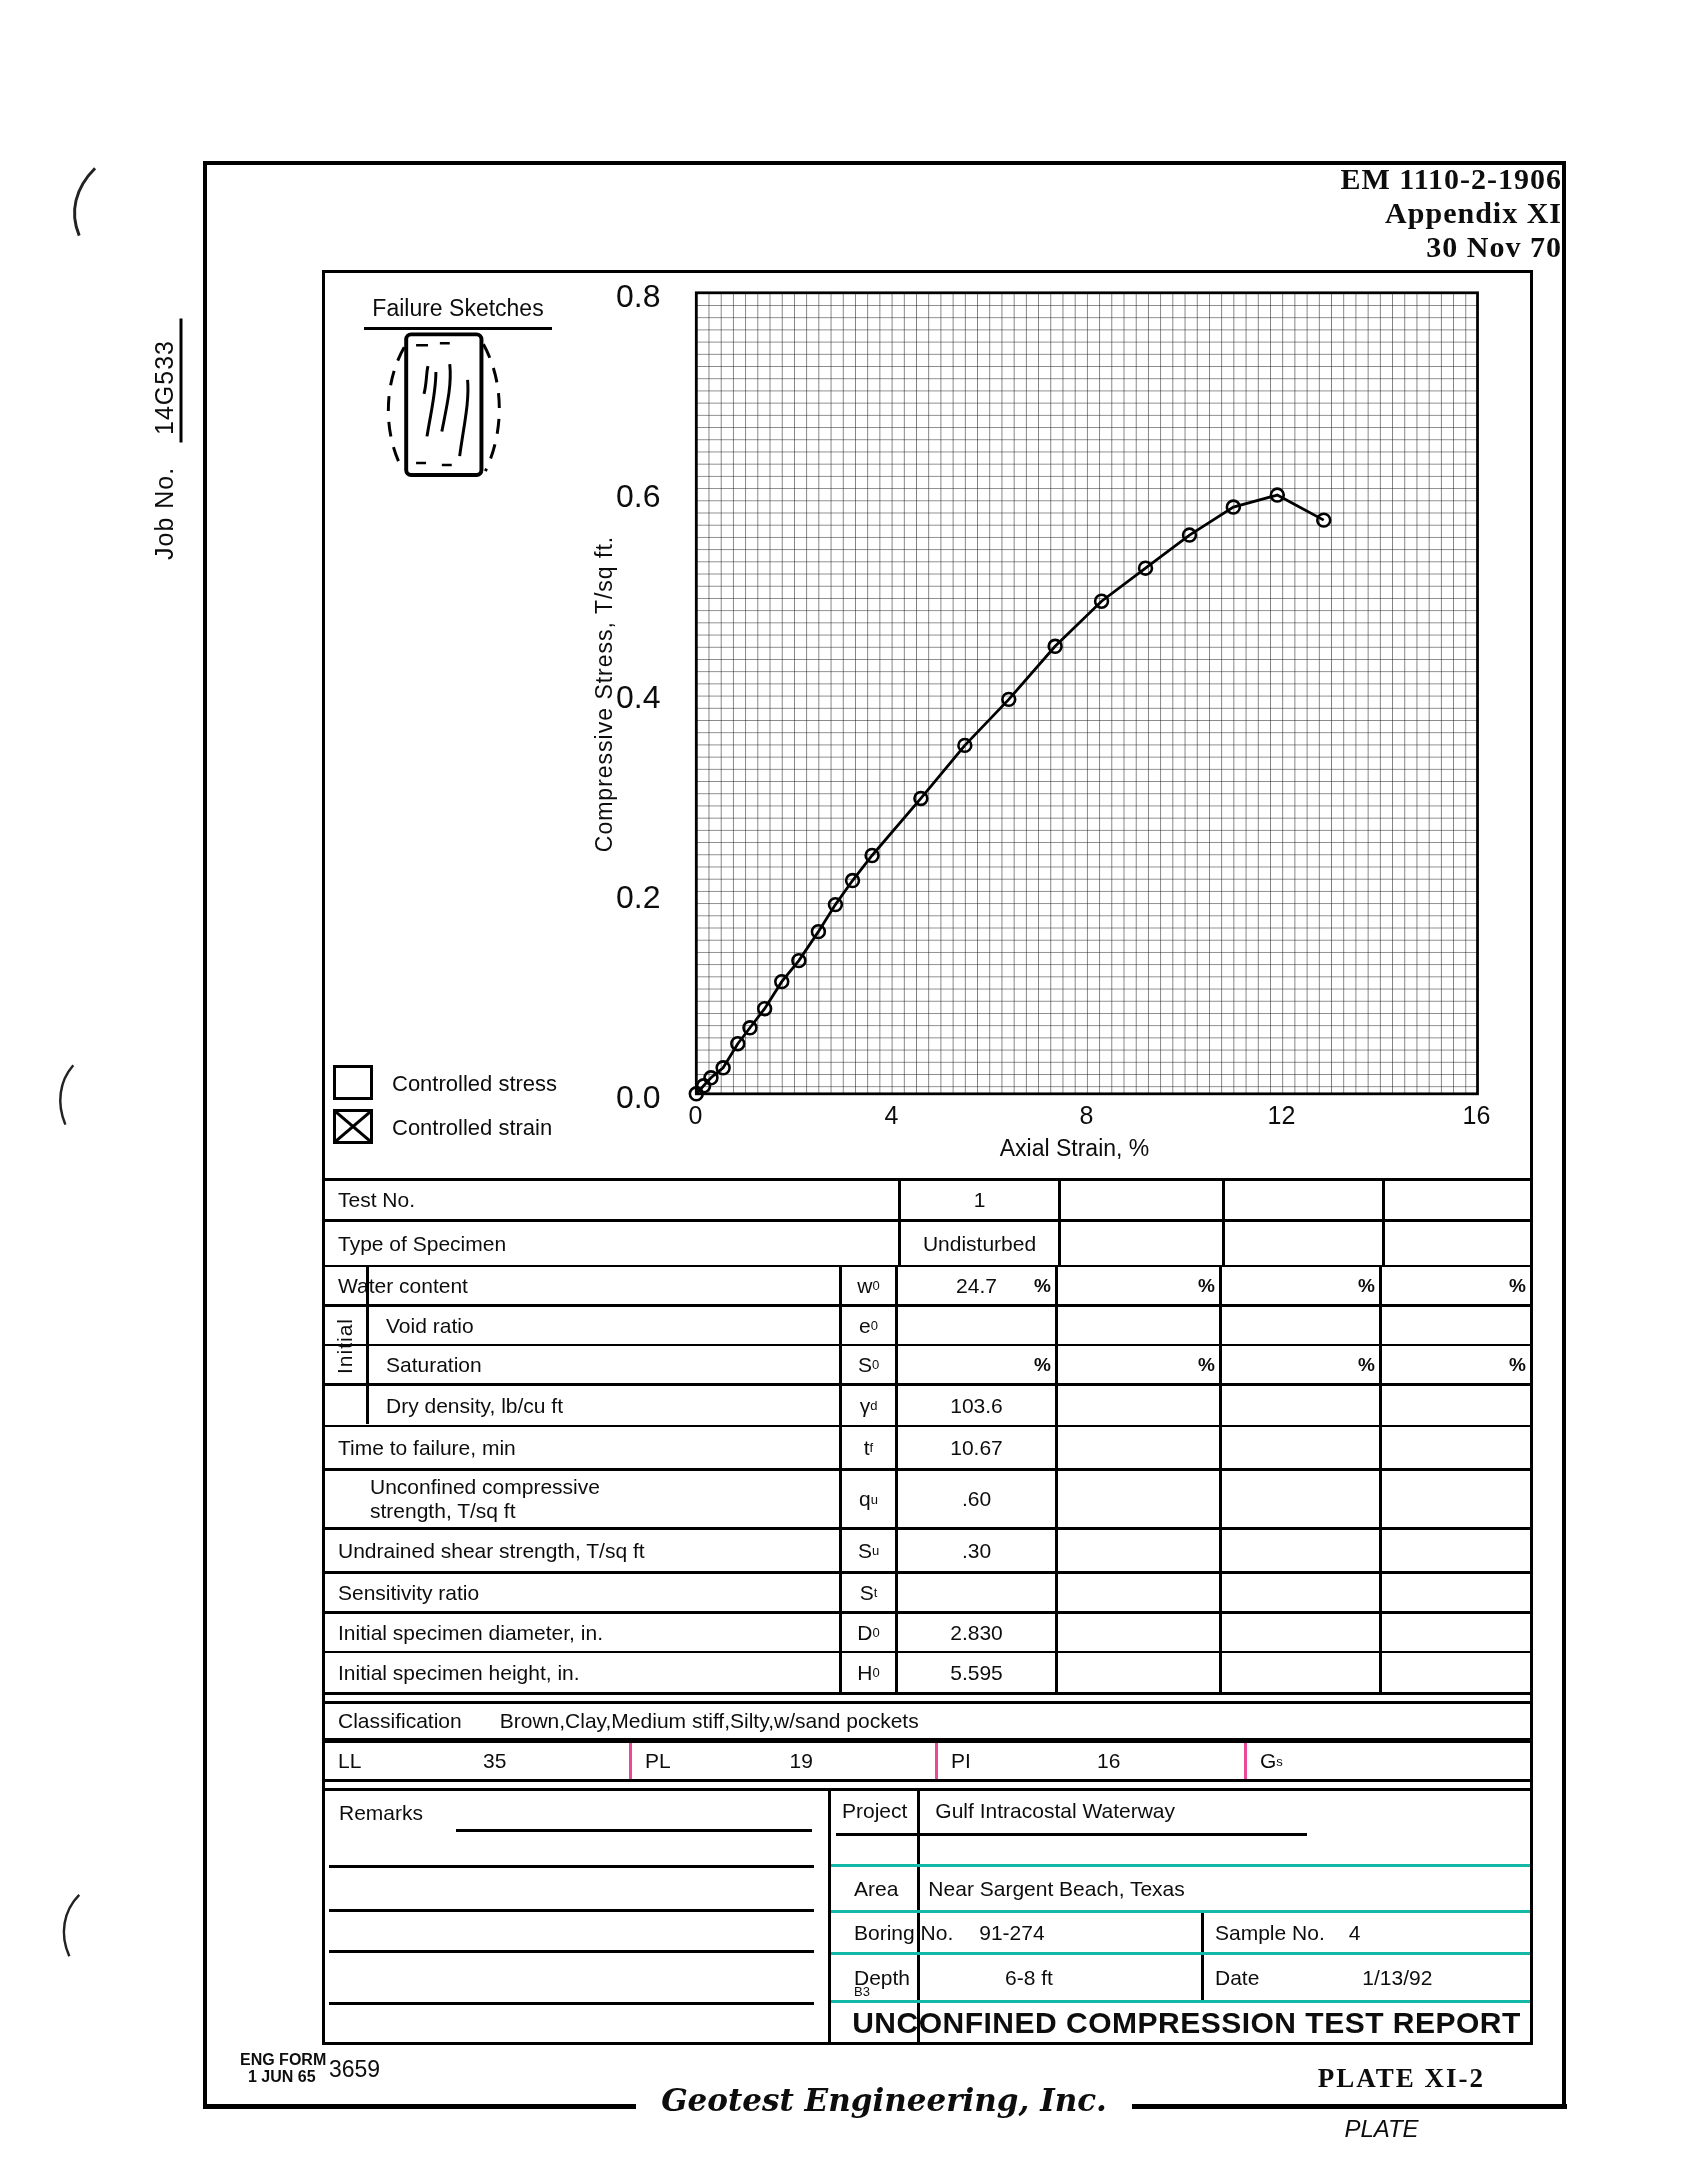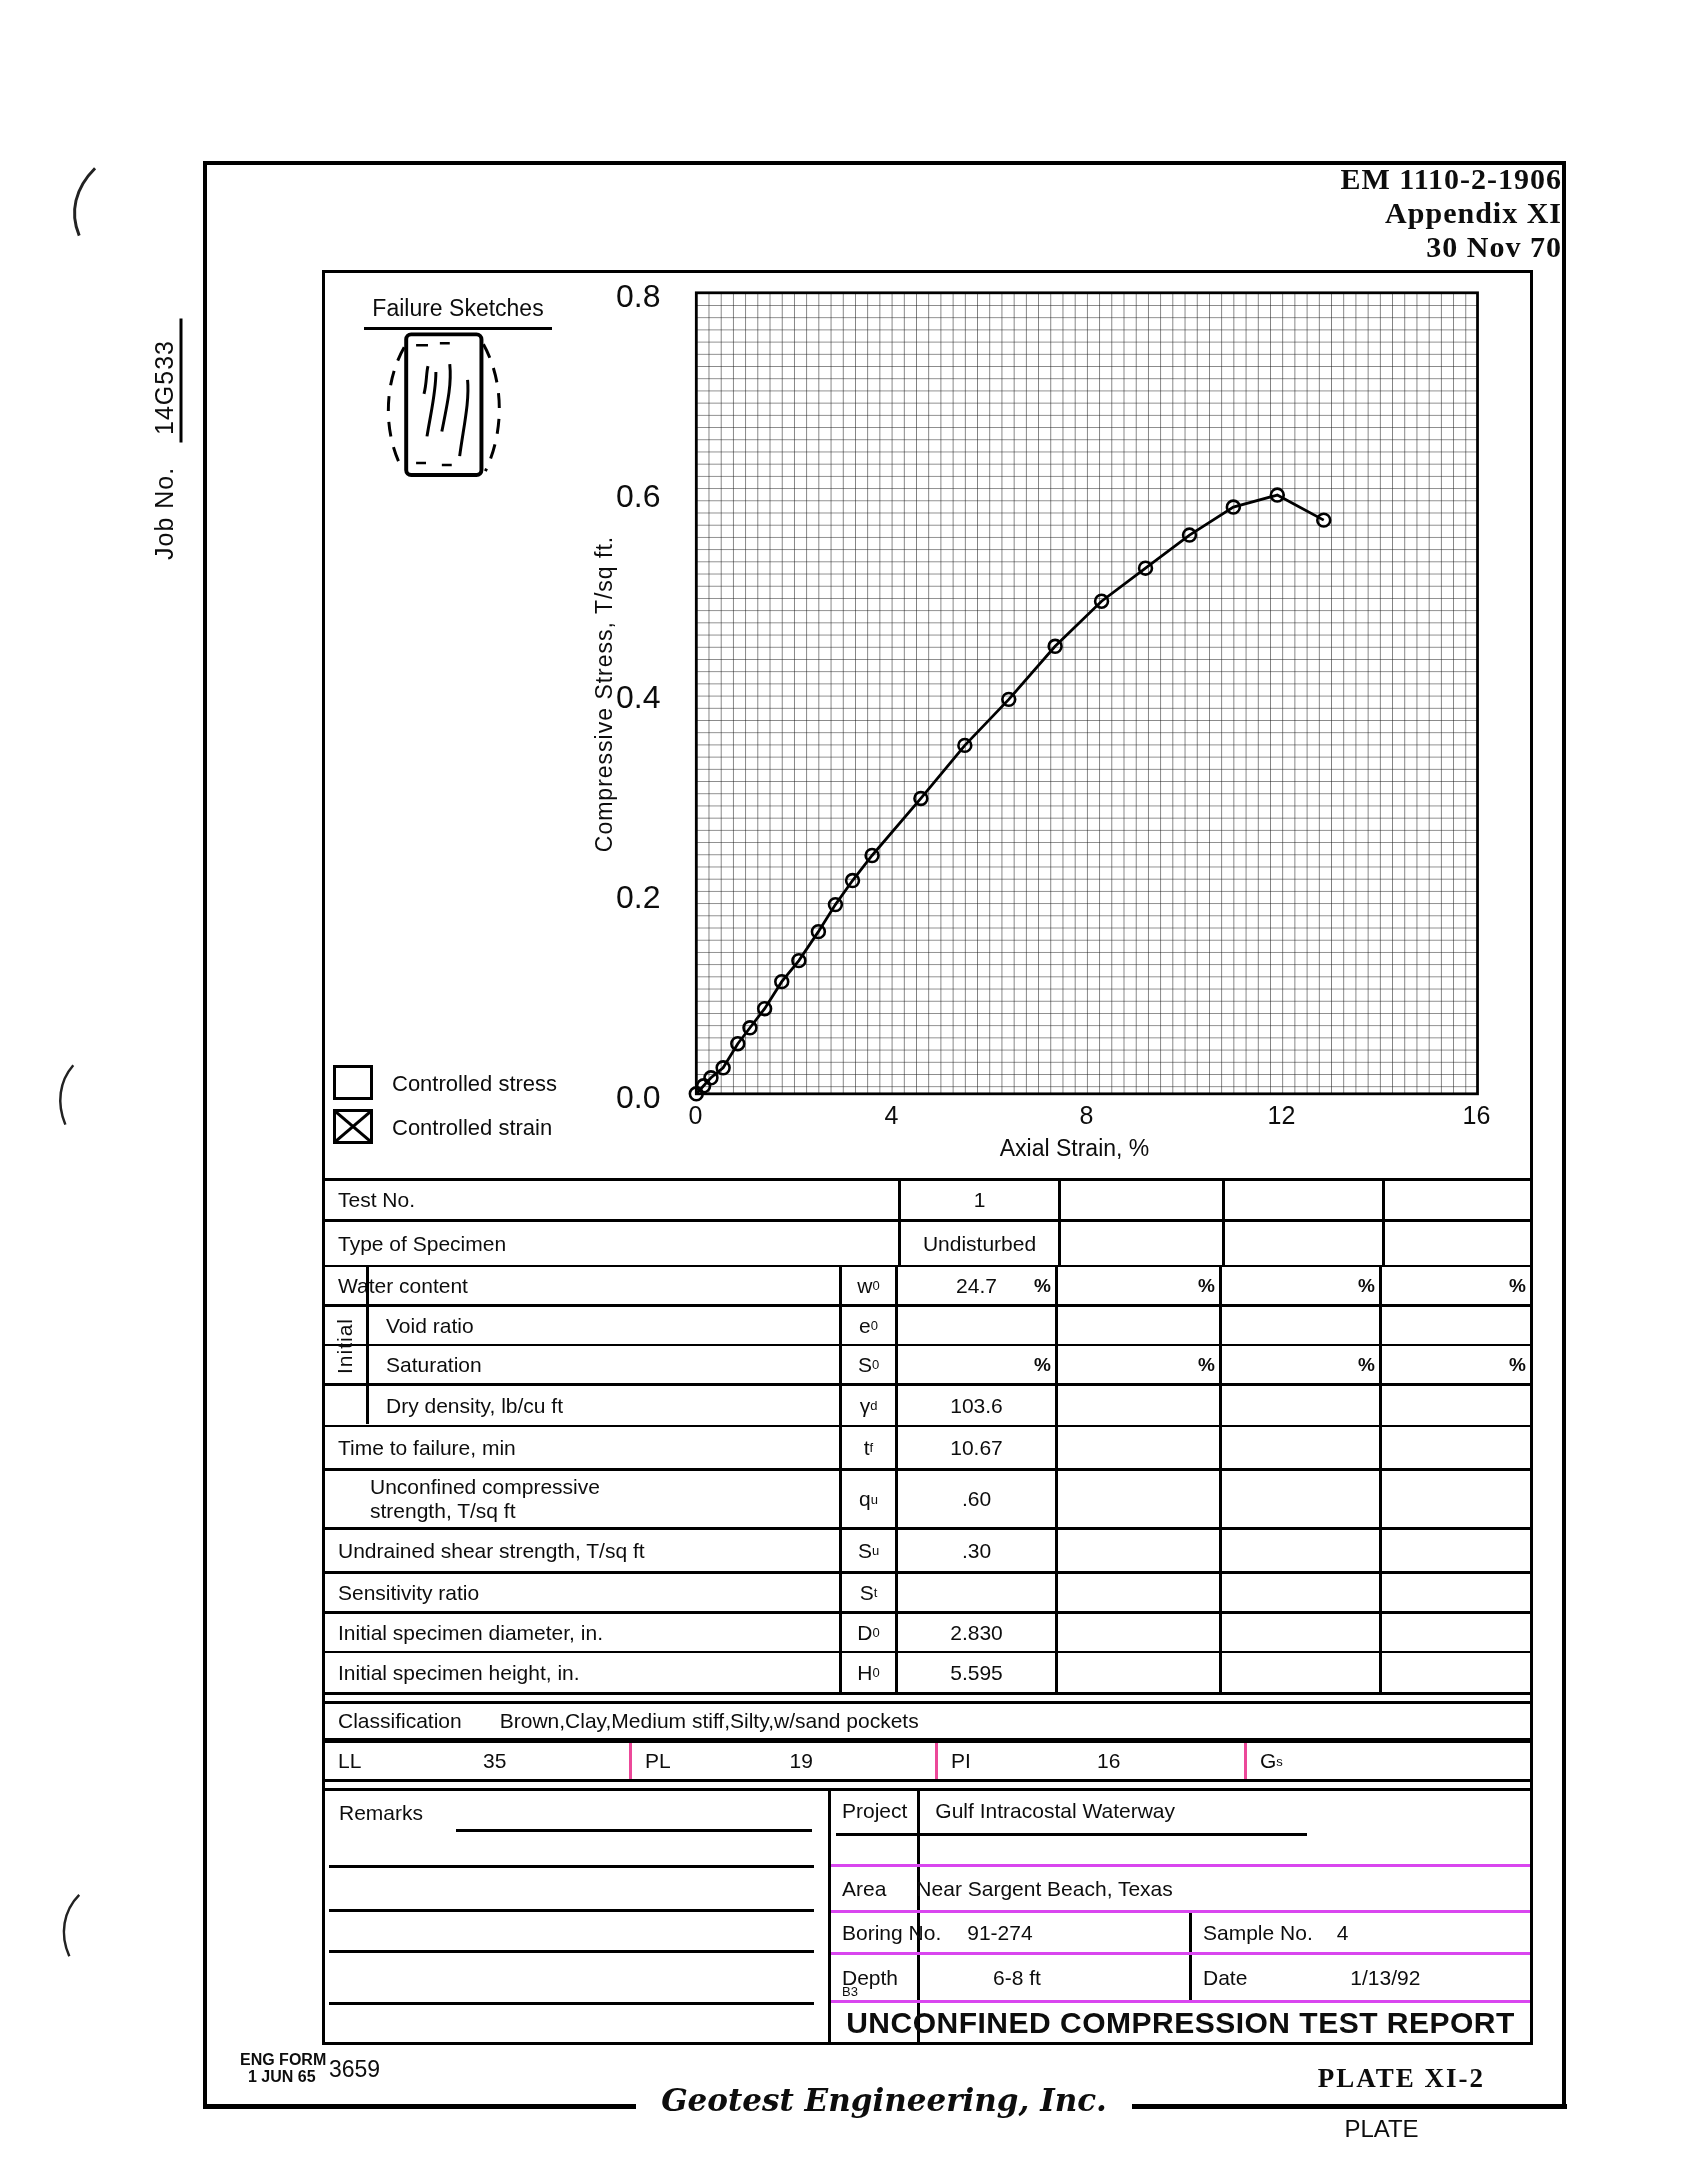--- a/index.html
+++ b/index.html
@@ -57,35 +57,35 @@
   .att-cell + .att-cell { border-left:3px solid #ec4899; }
   .att-cell .alabel { padding-left:13px; }
   .att-cell .avalue { position:absolute; left:52%; }
   
   .remarks-box { left:322px; top:1788px; width:598px; height:257px; border:3px solid #000; }
   .remarks-label { left:14px; top:10px; font-size:21px; position:absolute; }
   .r-line { position:absolute; border-top:3px solid #000; }
   .report-box { left:828px; top:1788px; width:705px; height:257px; border:3px solid #000;
     display:flex; flex-direction:column; }
   .rrow { position:relative; display:flex; align-items:center; font-size:21px; }
-  .rrow + .rrow { border-top:3px solid #d946ef; }
+  .rrow + .rrow { border-top:3px solid #14b8a6;padding-left:12px; }
   .rcell { position:relative; height:100%; display:flex; align-items:center; }
   .rlabel { padding-left:11px; }
   .report-title { justify-content:center; font-weight:bold; font-size:30px;
     letter-spacing:0.5px; }
   .underline-seg { position:absolute; border-top:3px solid #000; }
   .artifact { position:absolute; left:11px; bottom:1px; font-size:13px; }
   
   .eng-form { left:240px; top:2051px; font-size:16px; font-weight:bold; line-height:17px; }
   .form-number { left:329px; top:2056px; font-size:23px; }
   .plate { left:1188px; top:2063px; width:297px; text-align:right;
     font-family:"Liberation Serif", serif; font-weight:bold; font-size:27px; letter-spacing:2px; }
   .company { left:634px; top:2082px; width:500px; text-align:center;
     font-family:"DejaVu Serif", serif; font-style:italic; font-weight:bold; font-size:31px; }
-  .plate-bottom { left:1307px; top:2115px; width:149px; text-align:center; font-size:24px; }
+  .plate-bottom { left:1307px; top:2115px; width:149px; text-align:center; font-size:24px;font-style:italic; }
   svg { display:block; }
 </style>
 </head>
 <body>
 
 <div class="page">
 
   <svg class="abs" style="left:0;top:0;width:1687px;height:2178px;pointer-events:none" viewBox="0 0 1704 2200">
     <path d="M 96 170 C 76 190, 70 214, 80 238" fill="none" stroke="#222" stroke-width="3"></path>
     <path d="M 74 1076 C 60 1092, 57 1114, 66 1136" fill="none" stroke="#222" stroke-width="2.5"></path>

